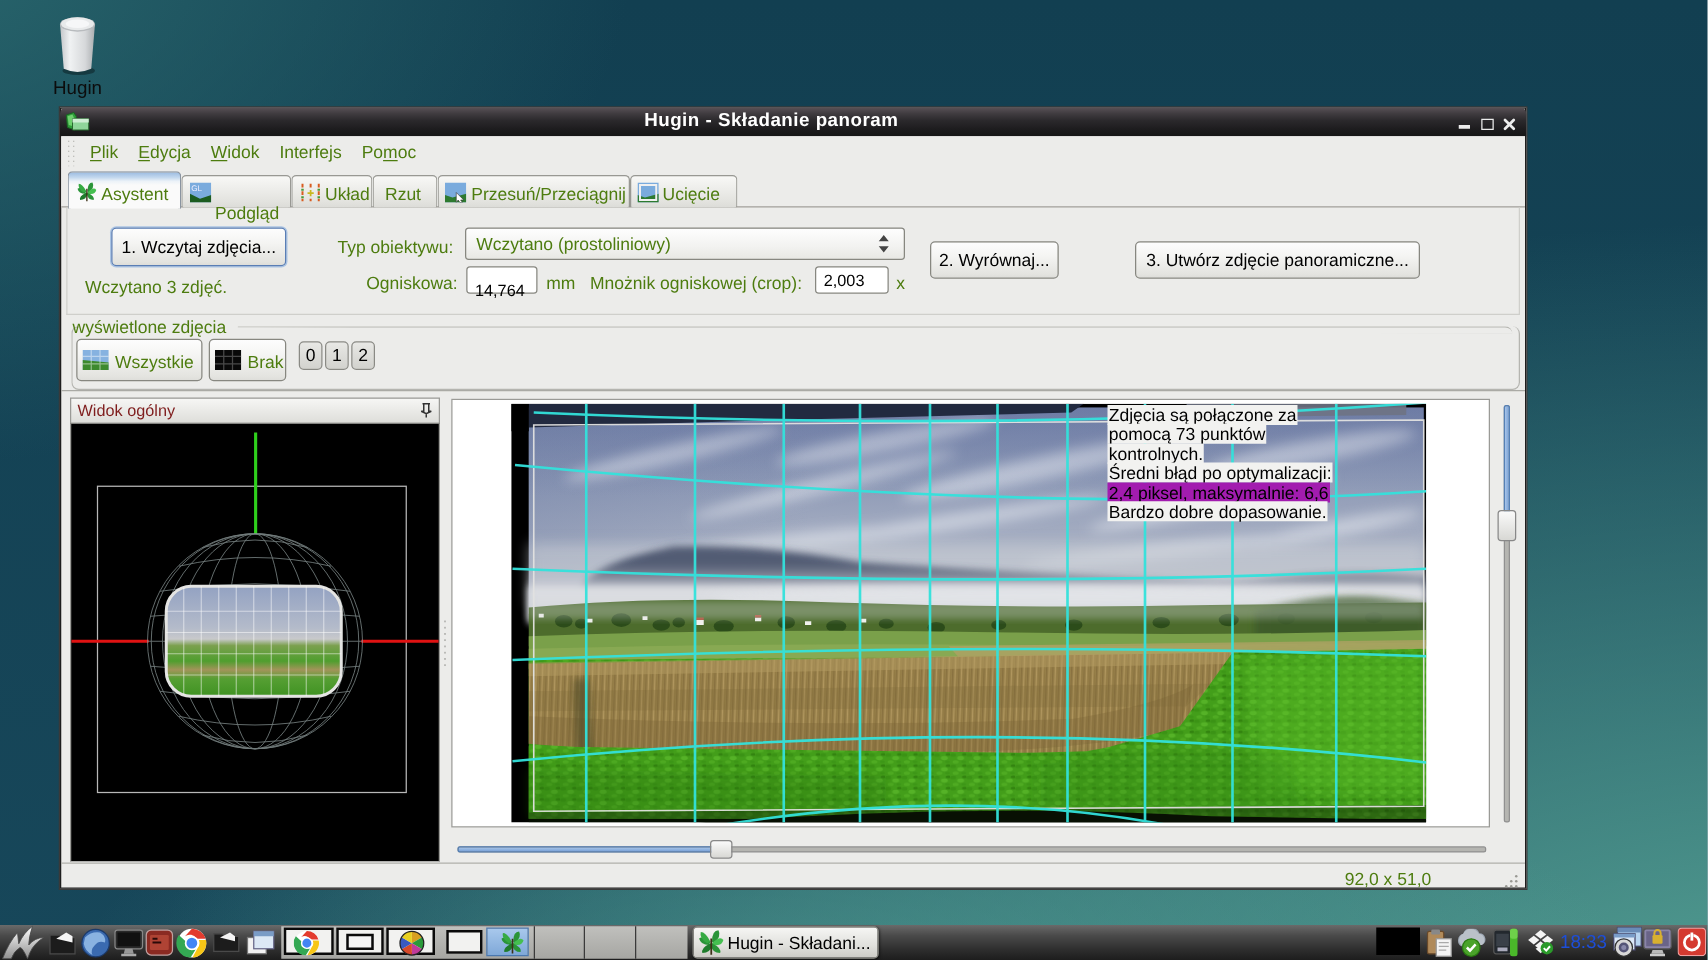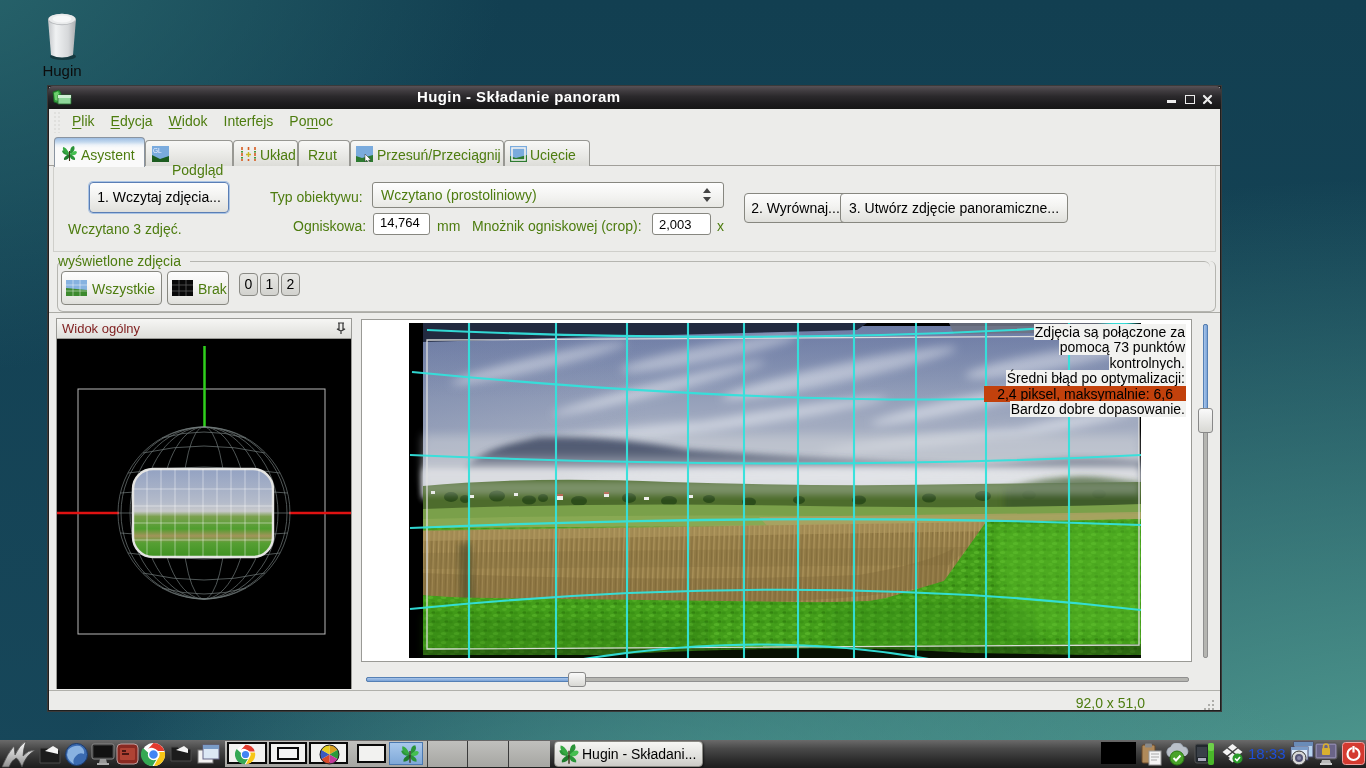--- a/index.html
+++ b/index.html
@@ -38,21 +38,21 @@
 
 <div class="a" style="left:48px;top:86px;width:1173px;height:625px;background:#ececea;border:1px solid #1e1e1e;box-shadow:0 0 0 1px #3a3a3a"></div>
 
 <div class="a" style="left:48px;top:86px;width:1173px;height:23px;border-radius:5px 5px 0 0;background:linear-gradient(#585156 0%,#3f3b3f 22%,#2b292c 45%,#1d1c1e 75%,#161616 100%)"></div>
 <svg class="a" style="left:52px;top:89px" width="20" height="17" viewBox="0 0 20 17">
  <path d="M1 3 L7 1 L9 4 L8 15 L2 13 Z" fill="#2f9e3a" stroke="#1a6322" stroke-width=".8"></path>
  <path d="M2 4 L6 2.5 L7 5 L6.5 12 L3 11 Z" fill="#6ed06e"></path>
  <path d="M6 6 h13 v9 h-13 z" fill="#8fd69a" stroke="#27692e" stroke-width=".8"></path>
  <path d="M6 6 h13 v3 h-13 z" fill="#cfeed4"></path>
 </svg>
-<div class="a" style="left:417px;top:88px;width:400px;font-size:15px;letter-spacing:.4px;font-weight:bold;color:#fff">Hugin - Składanie panoram</div>
+<div class="a" style="left:417px;top:88px;width:400px;text-align:center;font-size:15px;letter-spacing:.4px;font-weight:bold;color:#fff">Hugin - Składanie panoram</div>
 
 <div class="a" style="left:1167px;top:100px;width:9px;height:2.5px;background:#ececec"></div>
 <div class="a" style="left:1185px;top:95px;width:10px;height:9px;border:1.8px solid #ececec"></div>
 <svg class="a" style="left:1202px;top:94px" width="11" height="11" viewBox="0 0 11 11">
     <path d="M2 2 L9 9 M9 2 L2 9" stroke="#ececec" stroke-width="2.2" stroke-linecap="round"></path>
   </svg>
 
 <div class="a" style="left:49px;top:109px;width:1171px;height:26px;background:#ececea"></div>
 <div class="a" style="left:53px;top:111px;width:8px;height:22px;background-image:radial-gradient(circle 1.1px at 2px 2px,#9a9a94 60%,transparent 65%);background-size:4px 4px"></div>
 <div class="a txt" style="left:64px;top:113px"><span style="padding:0 8px"><u>P</u>lik</span><span style="padding:0 8px"><u>E</u>dycja</span><span style="padding:0 8px"><u>W</u>idok</span><span style="padding:0 8px">Interfejs</span><span style="padding:0 8px">Po<u>m</u>oc</span></div>
@@ -114,27 +114,27 @@
 <div class="a txt" style="left:530px;top:147px">Ucięcie</div>
 
 <div class="a btn" style="left:89px;top:182px;width:140px;height:31px;line-height:29px;border-color:#5a7eb5;box-shadow:0 0 0 1px #aac4e4">1. Wczytaj zdjęcia...</div>
 <div class="a txt" style="left:270px;top:189px">Typ obiektywu:</div>
 <div class="a" style="left:372px;top:182px;width:352px;height:26px;background:linear-gradient(#fefefe,#f2f2f0 60%,#e8e8e4);border:1px solid #878780;border-radius:3px"></div>
 <div class="a txt" style="left:381px;top:187px">Wczytano (prostoliniowy)</div>
 <svg class="a" style="left:700px;top:187px" width="14" height="16" viewBox="0 0 14 16">
     <path d="M7 1 L11 6 H3 Z M7 15 L3 10 h8 Z" fill="#444"></path>
   </svg>
 <div class="a txt" style="left:293px;top:218px">Ogniskowa:</div>
-<div class="a" style="left:373px;top:213px;width:57px;height:22px;background:#fff;border:1px solid #878780;border-radius:3px;font-size:13px;padding:1px 0 0 6px">14,764</div>
+<div class="a" style="left:373px;top:213px;width:57px;height:22px;background:#fff;border:1px solid #878780;border-radius:3px;font-size:13px;padding:11px 0 0 6px">14,764</div>
 <div class="a txt" style="left:437px;top:218px">mm&nbsp;&nbsp; Mnożnik ogniskowej (crop):</div>
 <div class="a" style="left:652px;top:213px;width:59px;height:22px;background:#fff;border:1px solid #878780;border-radius:3px;font-size:13px;padding:3px 0 0 6px">2,003</div>
 <div class="a txt" style="left:717px;top:218px">x</div>
 <div class="a txt" style="left:68px;top:221px">Wczytano 3 zdjęć.</div>
 <div class="a btn" style="left:744px;top:193px;width:103px;height:30px;line-height:28px">2. Wyrównaj...</div>
-<div class="a btn" style="left:840px;top:193px;width:228px;height:30px;line-height:28px">3. Utwórz zdjęcie panoramiczne...</div>
+<div class="a btn" style="left:908px;top:193px;width:228px;height:30px;line-height:28px">3. Utwórz zdjęcie panoramiczne...</div>
 
 <div class="a" style="left:53px;top:166px;width:1163px;height:86px;border:1px solid #cfcfcb;border-top:none"></div>
 <div class="a" style="left:57px;top:261px;width:1159px;height:51px;border:1px solid #b5b5b0;border-radius:6px;border-top:none"></div>
 <div class="a" style="left:57px;top:261px;width:6px;height:6px;border-top:1px solid #b5b5b0;border-radius:6px 0 0 0"></div>
 <div class="a" style="left:190px;top:261px;width:1020px;height:6px;border-top:1px solid #b5b5b0;border-radius:0 6px 0 0"></div>
 <div class="a txt" style="left:58px;top:253px">wyświetlone zdjęcia</div>
 <div class="a btn" style="left:61px;top:271px;width:101px;height:34px"></div>
 <svg class="a" style="left:66px;top:280px" width="21" height="16" viewBox="0 0 21 16">
  <rect width="21" height="16" fill="#86b2e0"></rect>
     <path d="M0 16 V8 L21 10 V16 Z" fill="#3d8a2e"></path>
@@ -353,26 +353,26 @@
       <path d="M660 0 V335"></path>
   <path d="M18 7 Q400 24 732 -1"></path>
   <path d="M3 49 Q430 90 732 70"></path>
   <path d="M1 132 Q400 149 732 132"></path>
   <path d="M1 205 Q390 189 732 202"></path>
   <path d="M1 286 Q390 247 732 287"></path>
   <path d="M140 342 Q360 301 550 342"></path>
  </g>
 </svg>
 
-<div class="a" style="left:886px;top:325px;width:300px;text-align:right;font-size:14px;line-height:15.4px;color:#000">
+<div class="a" style="left:886px;top:325px;width:300px;font-size:14px;line-height:15.4px;color:#000">
 <span style="background:#f2f2f0;padding:0 1px">Zdjęcia są połączone za</span><br>
 <span style="background:#f2f2f0;padding:0 1px">pomocą 73 punktów</span><br>
 <span style="background:#f2f2f0;padding:0 1px">kontrolnych.</span><br>
 <span style="background:#f2f2f0;padding:0 1px">Średni błąd po optymalizacji:</span><br>
-<span style="background:#c2410c;padding:0 13px">2,4 piksel, maksymalnie: 6,6</span><br>
+<span style="background:#a21caf;padding:0 1px">2,4 piksel, maksymalnie: 6,6</span><br>
 <span style="background:#f2f2f0;padding:0 1px">Bardzo dobre dopasowanie.</span>
 </div>
 
 <div class="a" style="left:366px;top:677px;width:823px;height:5px;background:#b5b5b1;border:1px solid #909090;border-radius:2px"></div>
 <div class="a" style="left:366px;top:677px;width:206px;height:5px;background:linear-gradient(#a8c4e8,#7aa3d8);border:1px solid #5580b5;border-radius:2px"></div>
 <div class="a" style="left:568px;top:672px;width:18px;height:15px;background:linear-gradient(#fafafa,#d8d8d4);border:1px solid #888;border-radius:3px"></div>
 
 <div class="a" style="left:1203px;top:324px;width:5px;height:334px;background:#b5b5b1;border:1px solid #909090;border-radius:2px"></div>
 <div class="a" style="left:1203px;top:324px;width:5px;height:86px;background:linear-gradient(90deg,#a8c4e8,#7aa3d8);border:1px solid #5580b5;border-radius:2px"></div>
 <div class="a" style="left:1198px;top:408px;width:15px;height:25px;background:linear-gradient(#fafafa,#d8d8d4);border:1px solid #888;border-radius:3px"></div>

